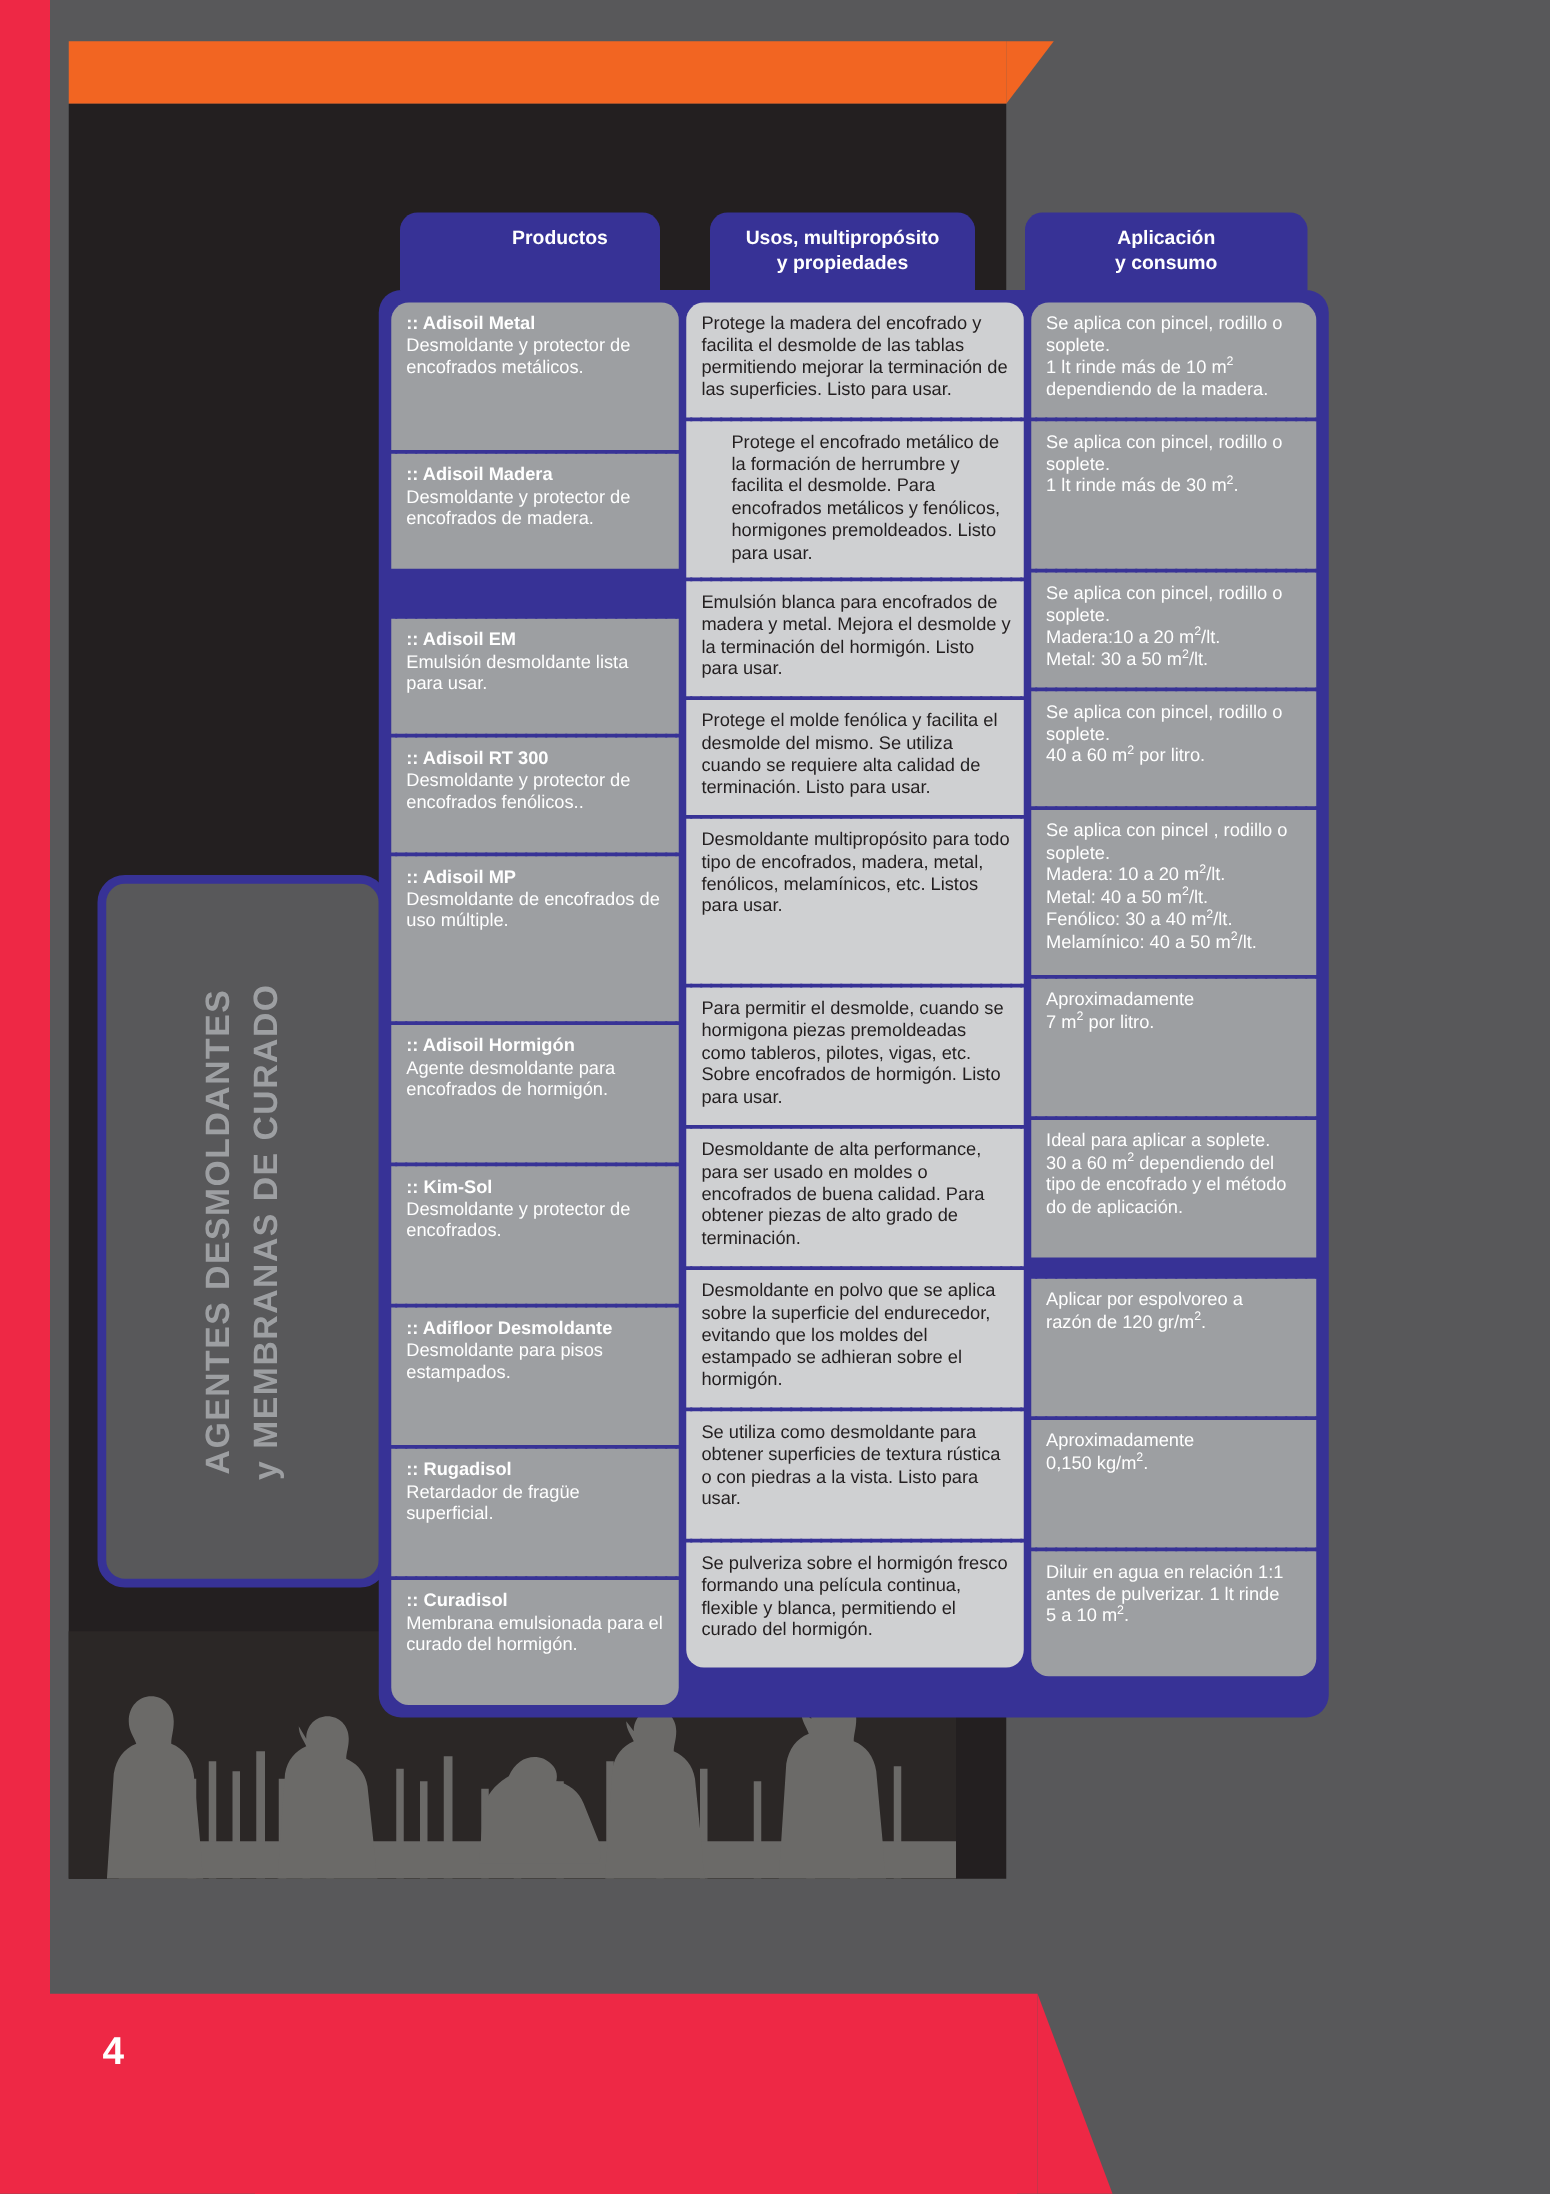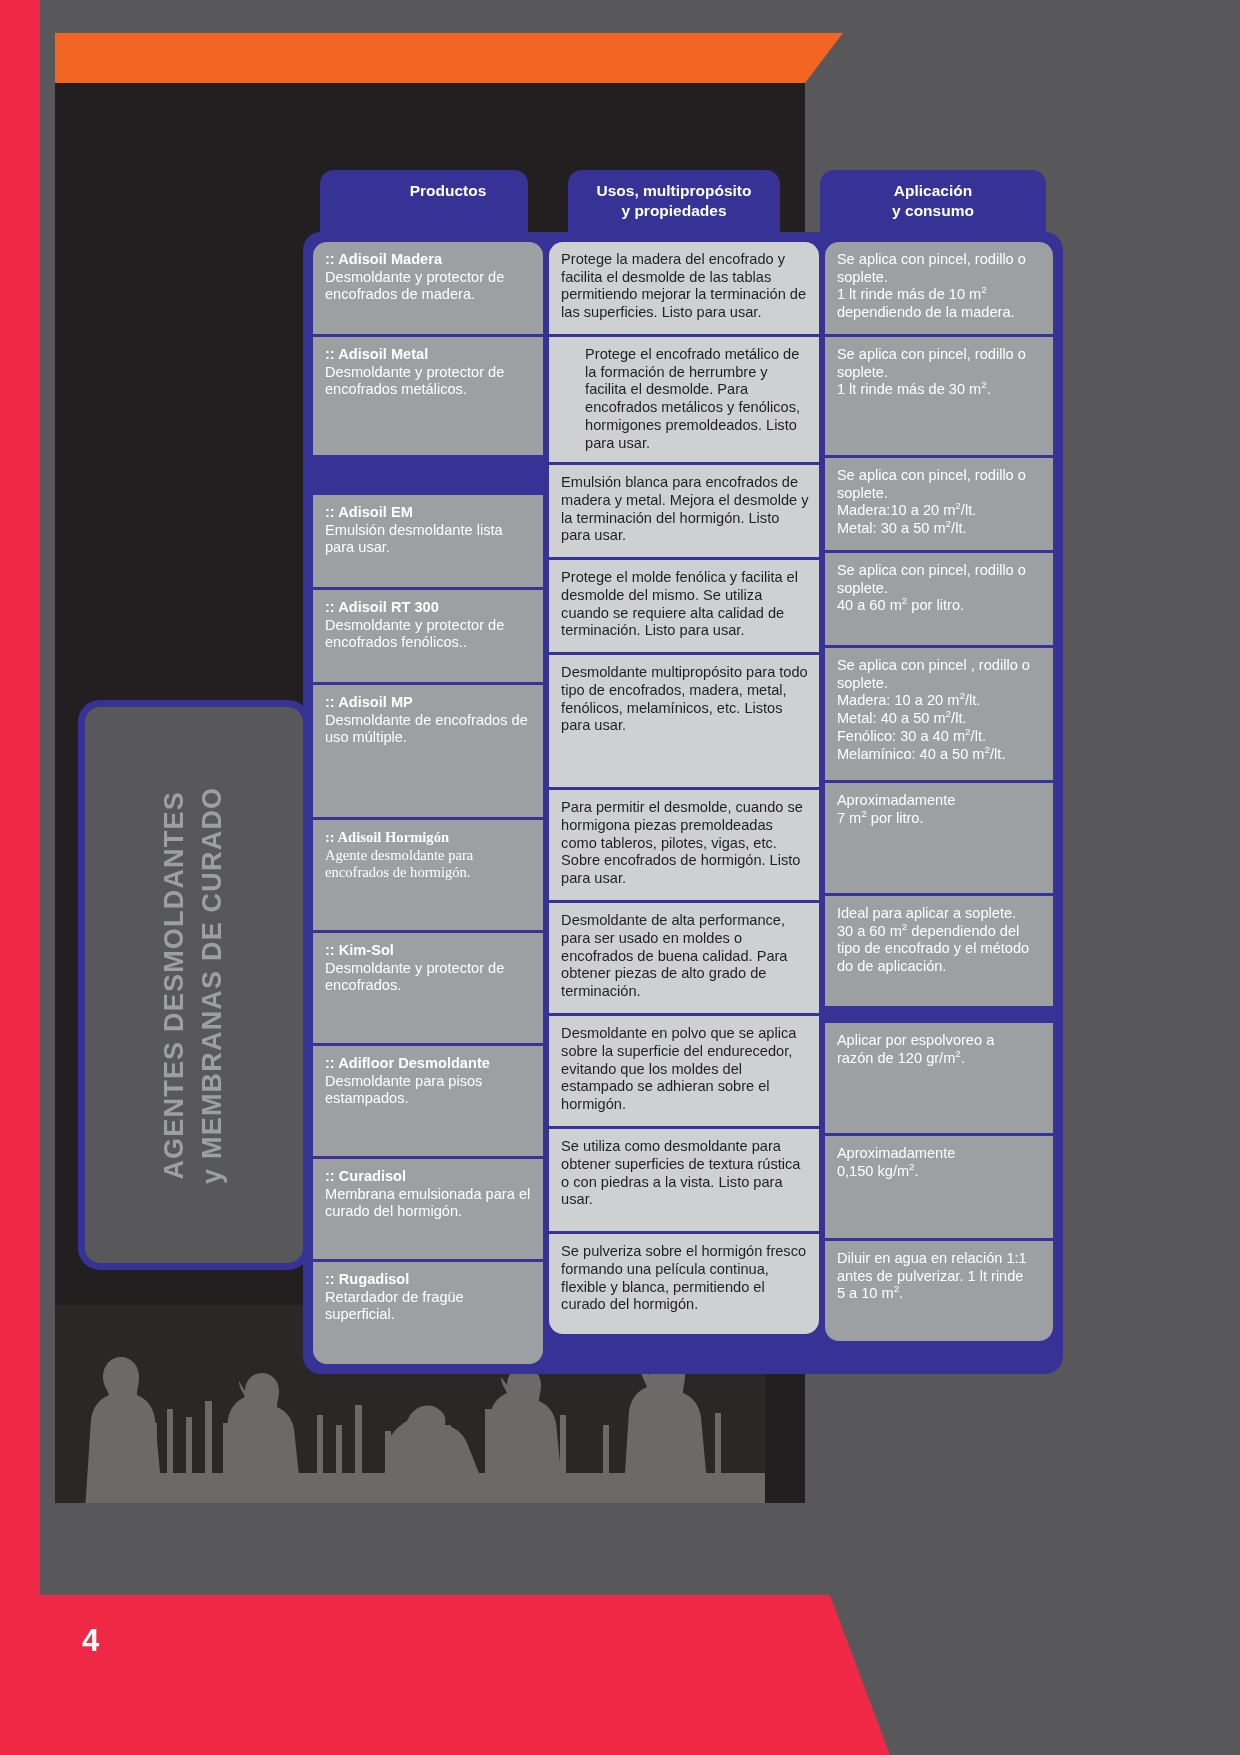--- a/index.html
+++ b/index.html
@@ -205,30 +205,30 @@
         <span>y propiedades</span>
       </div>
       <div class="head-cell head-c3">
         <span>Aplicación</span><br>
         <span>y consumo</span>
       </div>
     </div>
 
     <div class="table-body">
       <div class="col col1">
+          <div class="cell" style="min-height: 118px;"><span class="prod-name">:: Adisoil Metal</span><span>Desmoldante y protector de encofrados metálicos.</span></div>
           <div class="cell" style="min-height: 92px;"><span class="prod-name">:: Adisoil Madera</span><span>Desmoldante y protector de encofrados de madera.</span></div>
-          <div class="cell" style="min-height: 118px;"><span class="prod-name">:: Adisoil Metal</span><span>Desmoldante y protector de encofrados metálicos.</span></div>
           <div class="cell" style="min-height: 92px; margin-top: 40px;"><span class="prod-name">:: Adisoil EM</span><span>Emulsión desmoldante lista para usar.</span></div>
           <div class="cell" style="min-height: 92px;"><span class="prod-name">:: Adisoil RT 300</span><span>Desmoldante y protector de encofrados fenólicos..</span></div>
           <div class="cell" style="min-height: 132px;"><span class="prod-name">:: Adisoil MP</span><span>Desmoldante de encofrados de uso múltiple.</span></div>
-          <div class="cell" style="min-height: 110px; font-family: Liberation Serif, serif;"><span class="prod-name">:: Adisoil Hormigón</span><span>Agente desmoldante para encofrados de hormigón.</span></div>
+          <div class="cell" style="min-height: 110px;"><span class="prod-name">:: Adisoil Hormigón</span><span>Agente desmoldante para encofrados de hormigón.</span></div>
           <div class="cell" style="min-height: 110px;"><span class="prod-name">:: Kim-Sol</span><span>Desmoldante y protector de encofrados.</span></div>
           <div class="cell" style="min-height: 110px;"><span class="prod-name">:: Adifloor Desmoldante</span><span>Desmoldante para pisos estampados.</span></div>
+          <div class="cell" style="min-height: 102px;"><span class="prod-name">:: Rugadisol</span><span>Retardador de fragüe superficial.</span></div>
           <div class="cell" style="min-height: 100px;"><span class="prod-name">:: Curadisol</span><span>Membrana emulsionada para el curado del hormigón.</span></div>
-          <div class="cell" style="min-height: 102px;"><span class="prod-name">:: Rugadisol</span><span>Retardador de fragüe superficial.</span></div>
         </div>
       <div class="col col2">
           <div class="cell" style="min-height: 92px;"><span>Protege la madera del encofrado y facilita el desmolde de las tablas permitiendo mejorar la terminación de las superficies. Listo para usar.</span></div>
           <div class="cell" style="min-height: 118px; padding-left: 36px;"><span>Protege el encofrado metálico de la formación de herrumbre y facilita el desmolde. Para encofrados metálicos y fenólicos, hormigones premoldeados. Listo para usar.</span></div>
           <div class="cell" style="min-height: 92px;"><span>Emulsión blanca para encofrados de madera y metal. Mejora el desmolde y la terminación del hormigón. Listo para usar.</span></div>
           <div class="cell" style="min-height: 92px;"><span>Protege el molde fenólica y facilita el desmolde del mismo. Se utiliza cuando se requiere alta calidad de terminación. Listo para usar.</span></div>
           <div class="cell" style="min-height: 132px;"><span>Desmoldante multipropósito para todo tipo de encofrados, madera, metal, fenólicos, melamínicos, etc. Listos para usar.</span></div>
           <div class="cell" style="min-height: 110px;"><span>Para permitir el desmolde, cuando se hormigona piezas premoldeadas como tableros, pilotes, vigas, etc. Sobre encofrados de hormigón. Listo para usar.</span></div>
           <div class="cell" style="min-height: 110px;"><span>Desmoldante de alta performance, para ser usado en moldes o encofrados de buena calidad. Para obtener piezas de alto grado de terminación.</span></div>
           <div class="cell" style="min-height: 110px;"><span>Desmoldante en polvo que se aplica sobre la superficie del endurecedor, evitando que los moldes del estampado se adhieran sobre el hormigón.</span></div>

